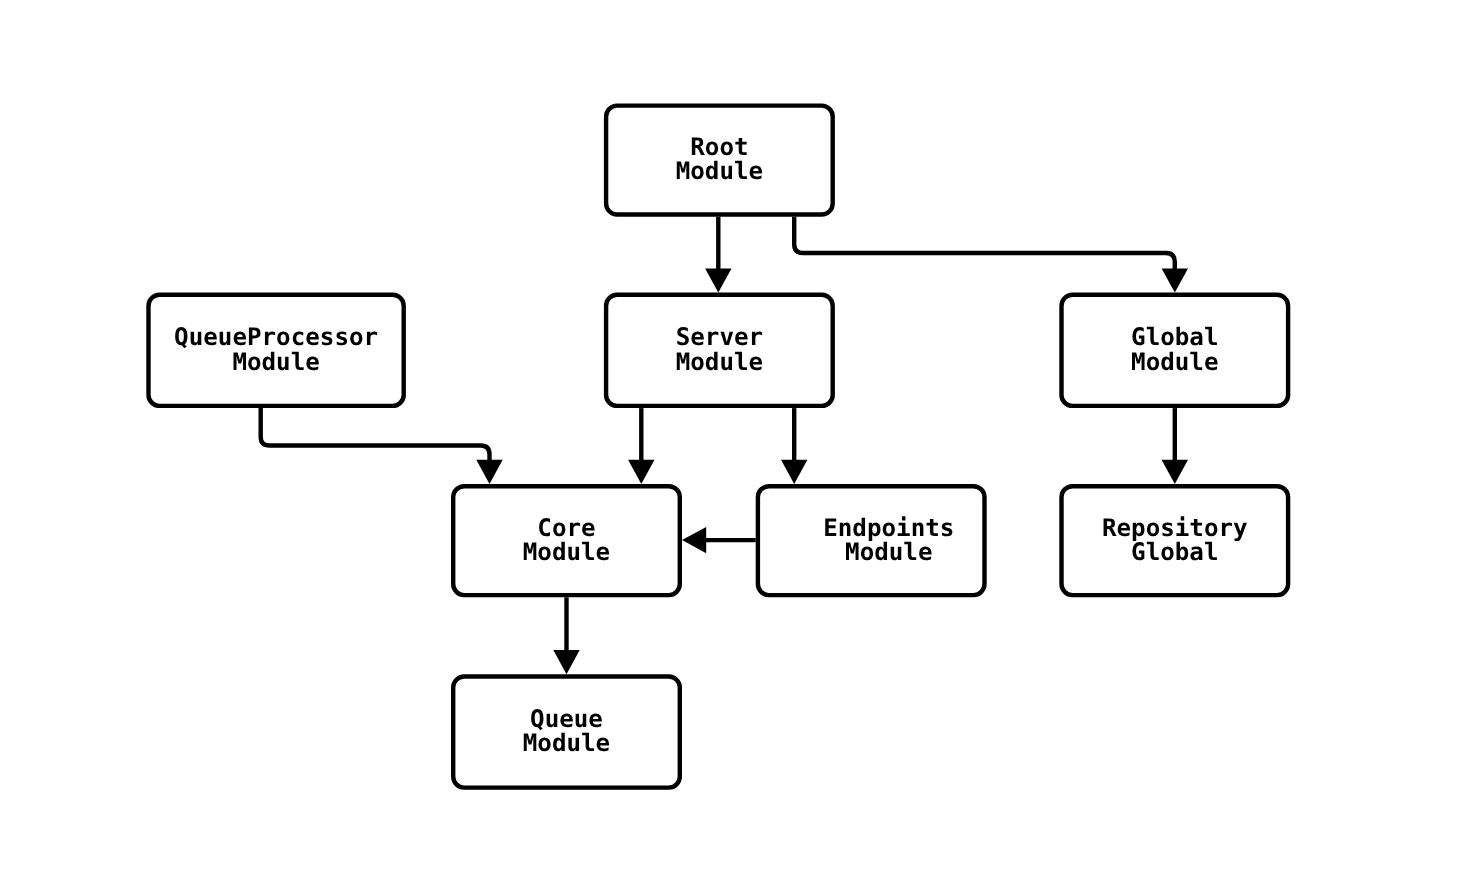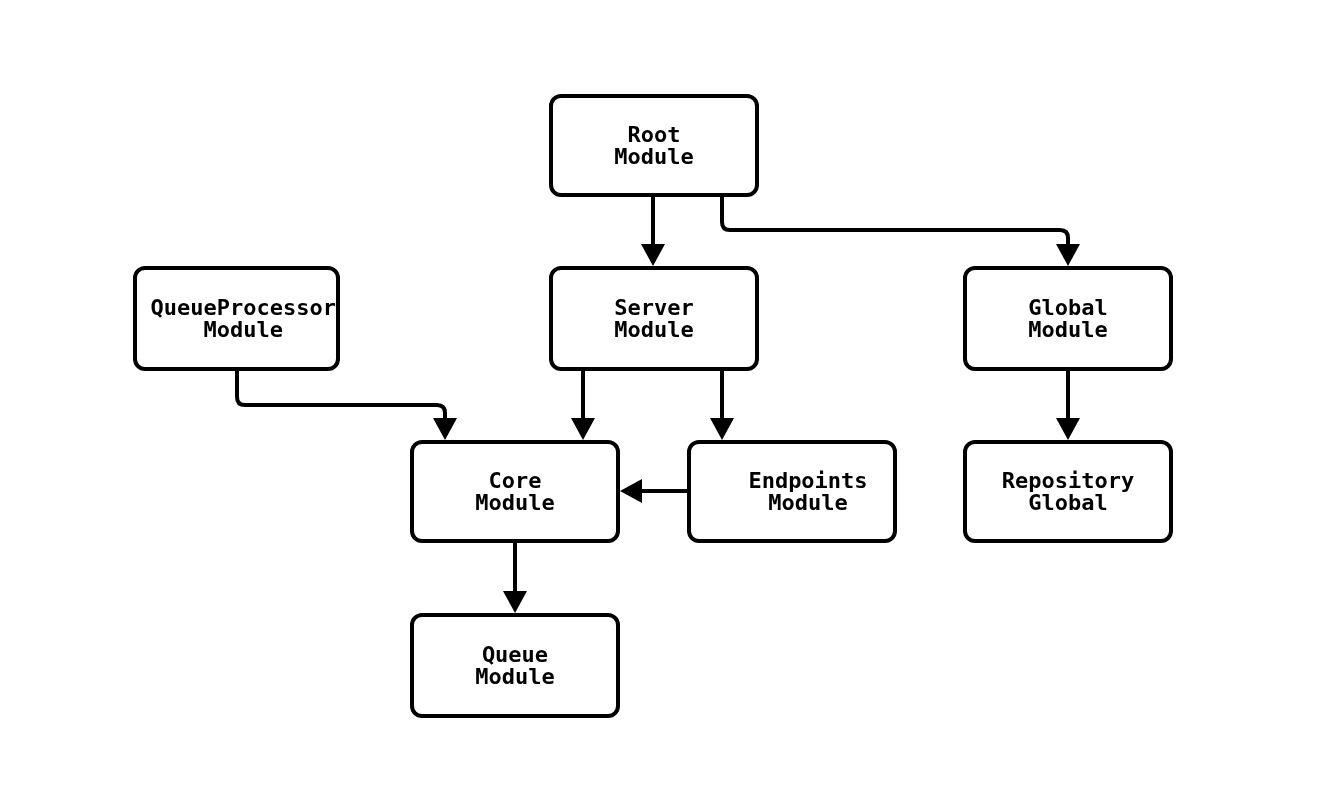--- a/index.html
+++ b/index.html
@@ -97,21 +97,21 @@
       <polygon points="515,613 503,591 527,591" fill="#000000" stroke="none"></polygon>
     </g>
 
   </svg>
 
   <div class="node" style="left:549px; top:94px; width:210px; height:103px;">
     <span class="node-label">Root
 Module</span>
   </div>
 
-  <div class="node" style="left:133px; top:266px; width:207px; height:105px;align-items:flex-end;">
+  <div class="node" style="left:133px; top:266px; width:236px; height:105px;">
     <span class="node-label">QueueProcessor
 Module</span>
   </div>
 
   <div class="node" style="left:549px; top:266px; width:210px; height:105px;">
     <span class="node-label">Server
 Module</span>
   </div>
 
   <div class="node" style="left:963px; top:266px; width:210px; height:105px;">

